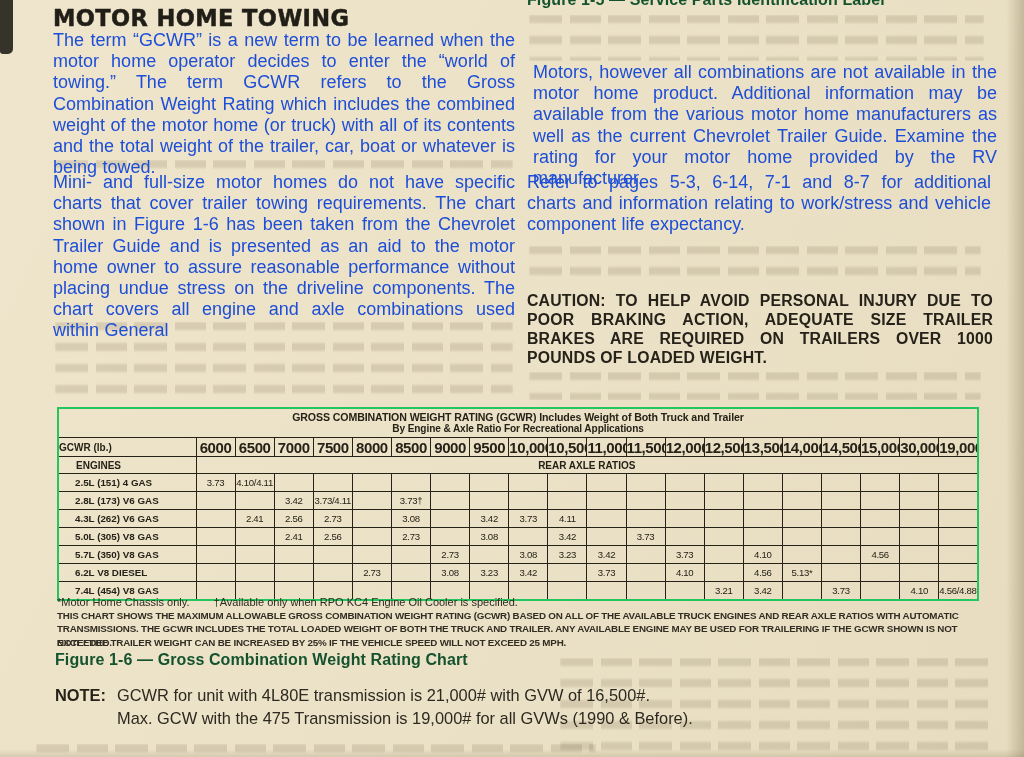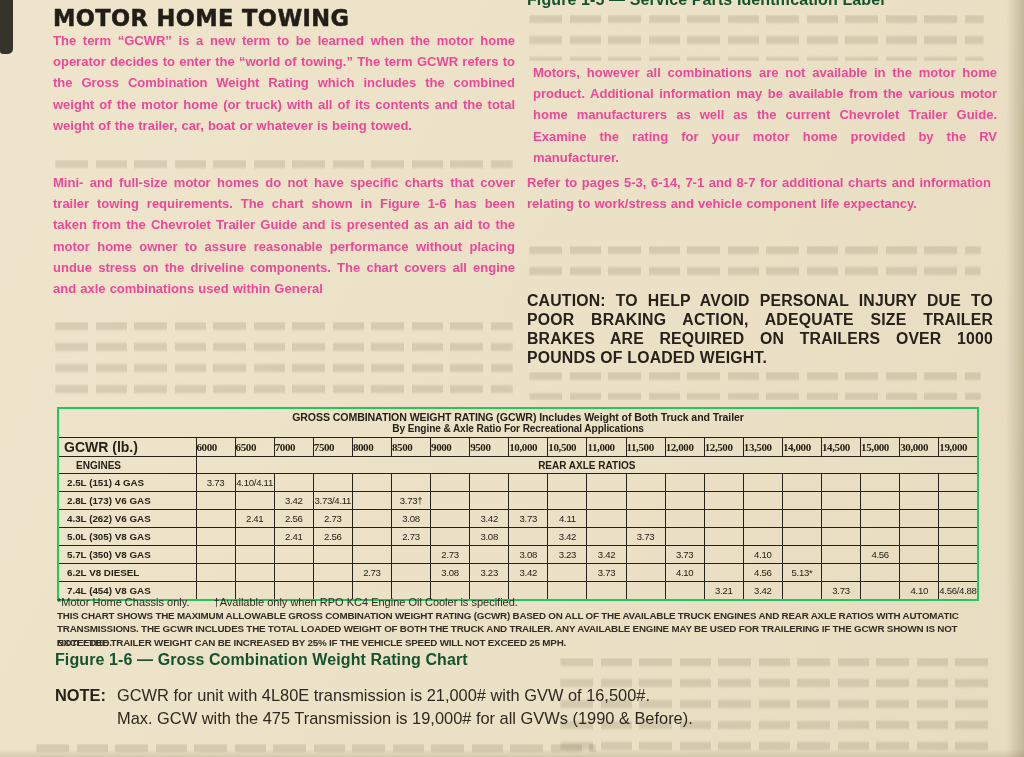--- a/index.html
+++ b/index.html
@@ -10,44 +10,44 @@
     color:#2b2720;
   }
   .abs{position:absolute;}
   
   .headline{
     font-family:"DejaVu Sans",sans-serif;font-weight:bold;
     font-size:22.5px;letter-spacing:.4px;color:#211e17;
     -webkit-text-stroke:.5px #211e17;
   }
   .body-par{
-    font-size:13px;line-height:21.2px;text-align:justify;
-    color:#ec4899;word-spacing:.5px;font-weight:bold;
+    font-size:18px;line-height:21.2px;text-align:justify;
+    color:#1d4ed8;word-spacing:.5px;
   }
   .fig-cap{
     font-size:16px;font-weight:bold;color:#14532d;letter-spacing:.1px;
   }
   .caution{
     font-size:15.8px;line-height:19px;font-weight:bold;text-align:justify;
     color:#26221a;letter-spacing:.2px;
   }
   
   #gcwr-table{
     border-collapse:collapse;table-layout:fixed;width:922px;
     border:2px solid #22c55e;color:#262217;
   }
   #gcwr-table td{border:1px solid #262217;padding:0;overflow:hidden;white-space:nowrap;}
   #gcwr-table .t-title{text-align:center;padding:2px 0 3px;}
   #gcwr-table .t-title .l1{font-size:10.6px;font-weight:bold;letter-spacing:-.1px;}
   #gcwr-table .t-title .l2{font-size:10.1px;font-weight:bold;letter-spacing:-.1px;}
-  #gcwr-table .corner{font-size:14px;font-weight:bold;padding-left:5px;height:18px;}
-  #gcwr-table .wcol{font-size:11px;font-weight:bold;text-align:left;letter-spacing:-.4px;height:18px;font-family:Liberation Serif, serif;}
+  #gcwr-table .corner{font-size:10px;font-weight:bold;height:18px;}
+  #gcwr-table .wcol{font-size:15px;font-weight:bold;text-align:center;letter-spacing:-.4px;height:18px;}
   #gcwr-table .engines{font-size:10px;font-weight:bold;padding-left:17px;height:16px;}
   #gcwr-table .axle{font-size:10px;font-weight:bold;text-align:center;height:16px;}
-  #gcwr-table .engine{font-size:9.8px;font-weight:bold;padding-left:8px;height:17px;}
+  #gcwr-table .engine{font-size:9.8px;font-weight:bold;padding-left:16px;height:17px;}
   #gcwr-table .cell{font-size:9.6px;text-align:center;letter-spacing:-.3px;height:17px;}
   
   .fnote-line1{font-size:11px;color:#2e2a21;}
   .fnote-caps{font-size:9.8px;line-height:13.4px;font-weight:bold;letter-spacing:-.2px;color:#322d23;width:925px;}
   
   .note-label{font-size:16.4px;font-weight:bold;color:#262218;}
   .note-line{font-size:16.4px;line-height:23px;color:#2d2920;}
   
   .corner-mark{left:0;top:0;width:13px;height:54px;background:#36332b;border-radius:0 0 5px 3px;}
   .edge-shadow-right{right:0;top:0;width:18px;height:757px;

